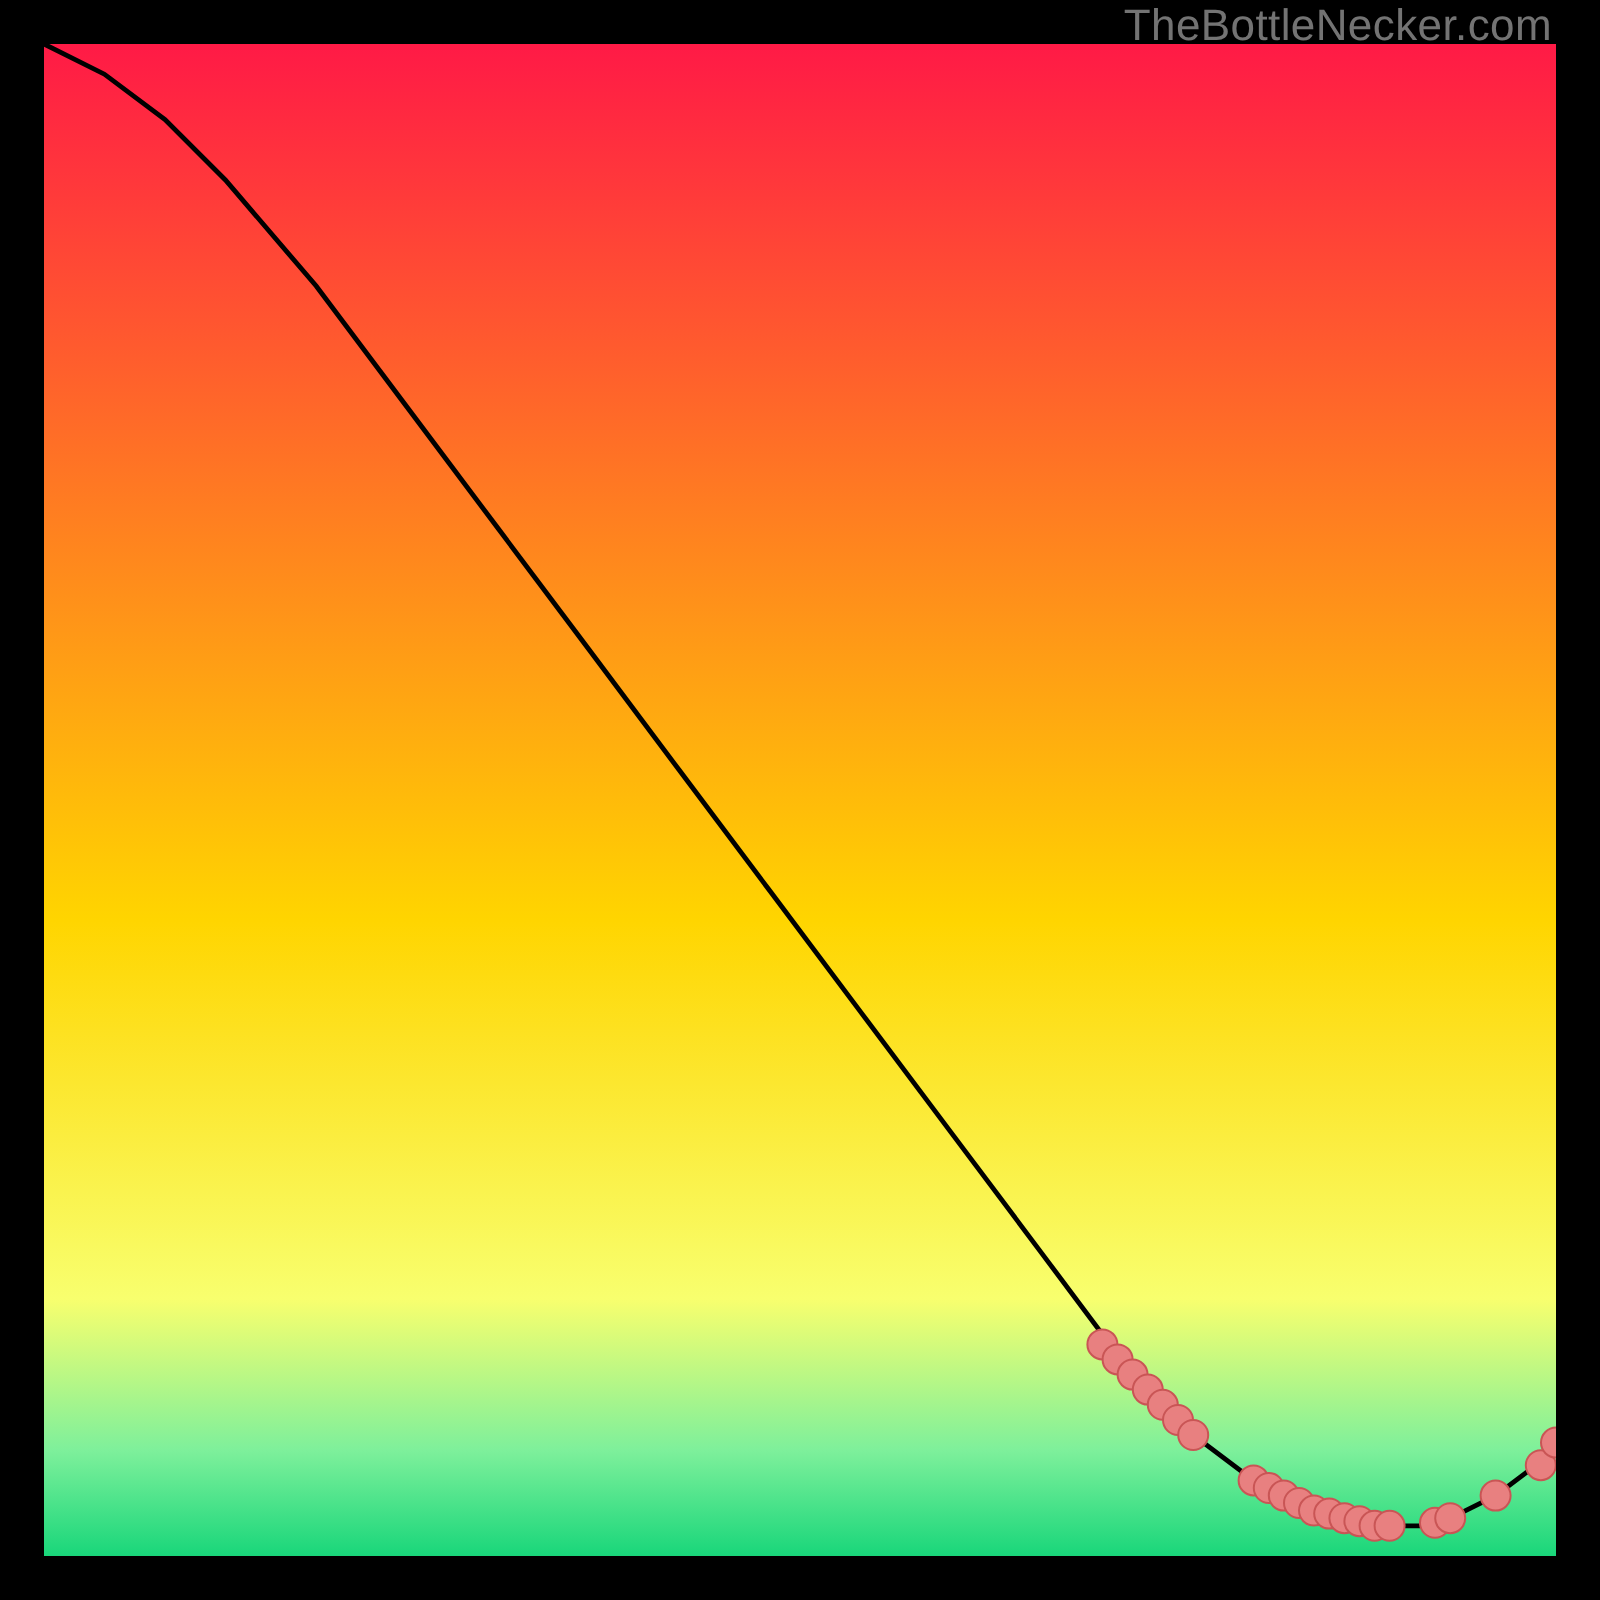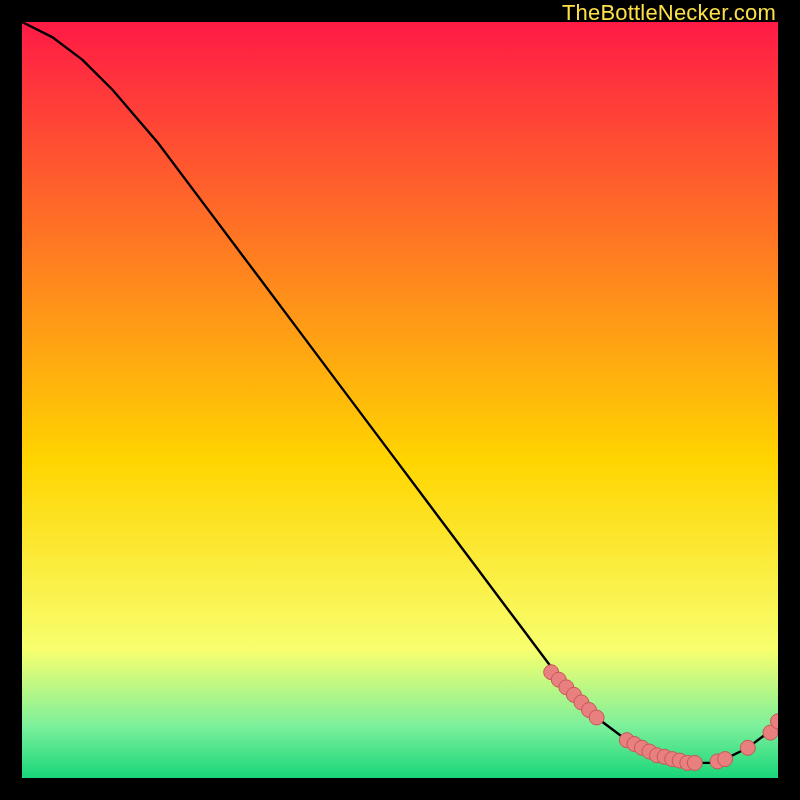--- a/index.html
+++ b/index.html
@@ -16,21 +16,21 @@
     left: 22px;
     top: 22px;
     width: 756px;
     height: 756px;
     background: #000;
   }
   .watermark {
     position: absolute;
     top: 0;
     right: 24px;
-    color: #fde047;
+    color: #737373;
     font-size: 22px;
     font-weight: 500;
     letter-spacing: 0.2px;
   }
   svg {
     position: absolute;
     left: 0;
     top: 0;
   }
 </style>

